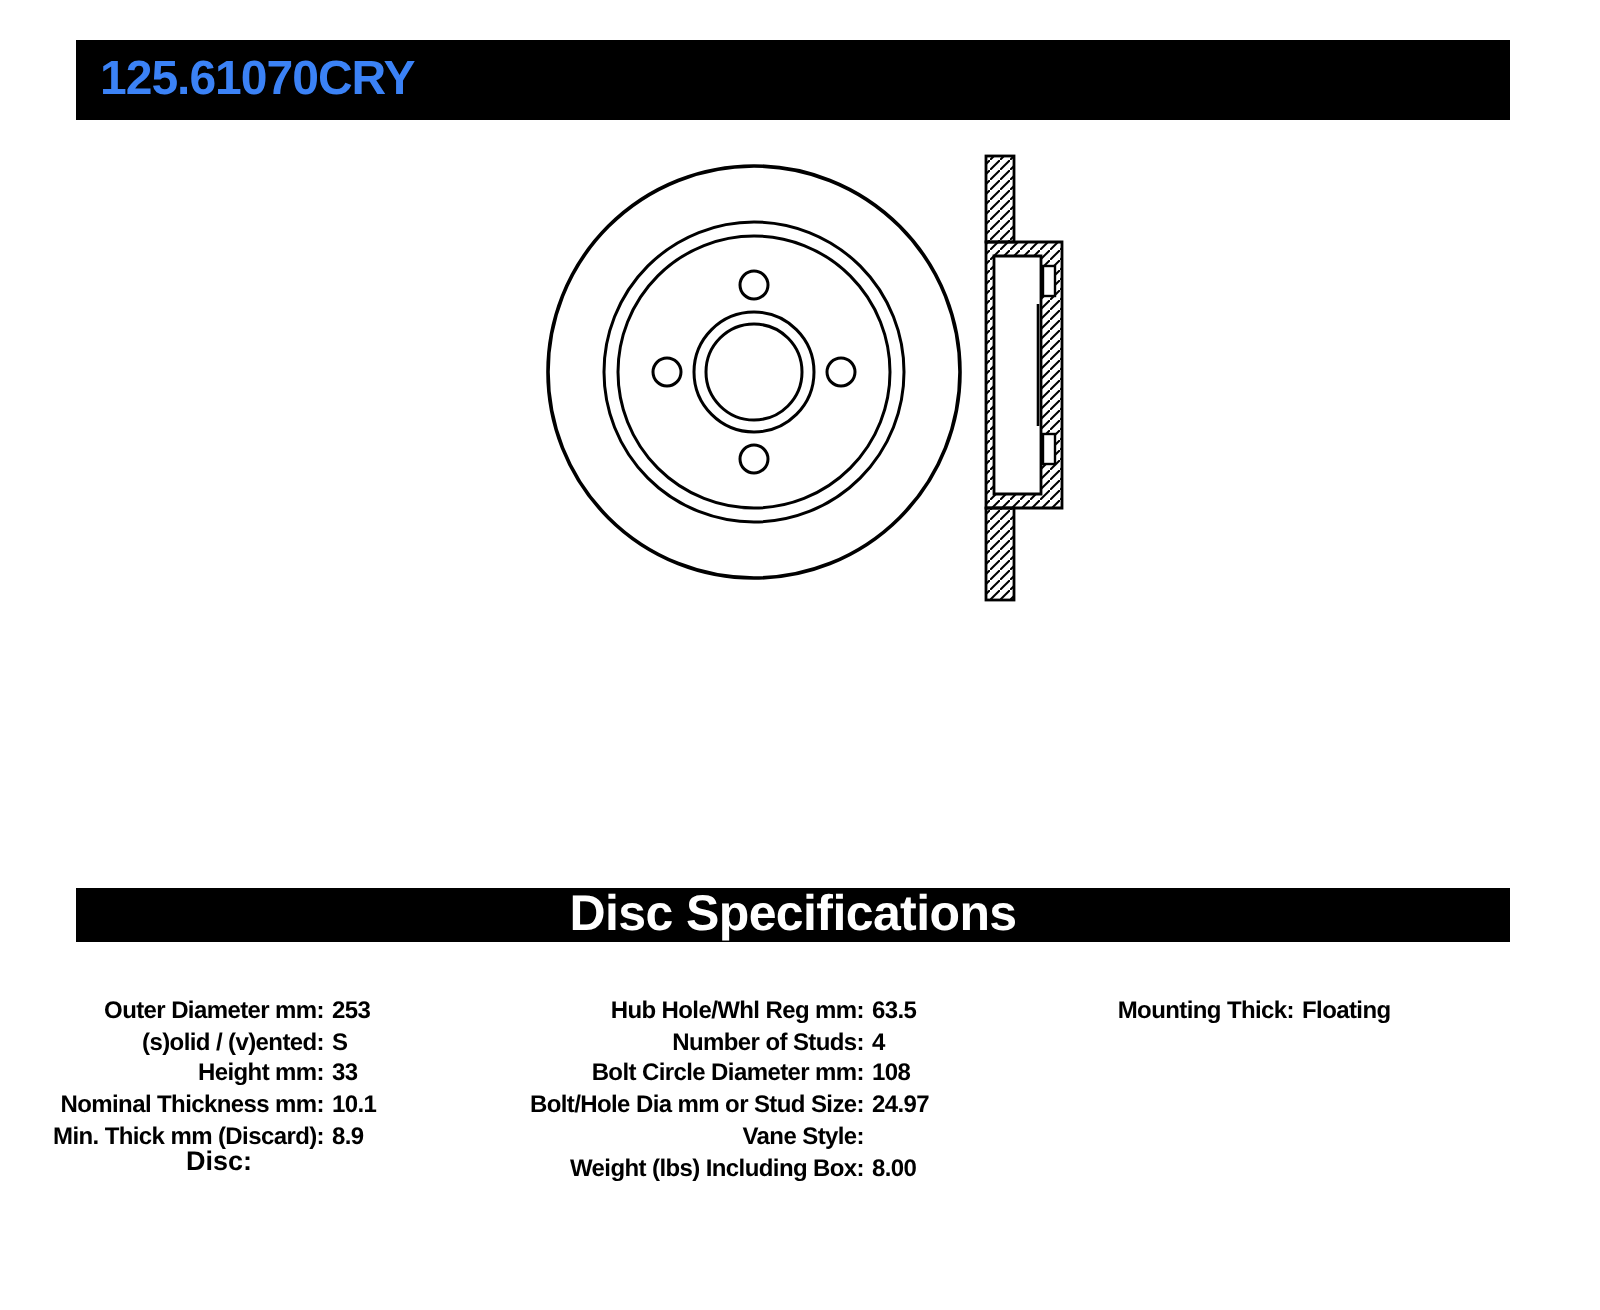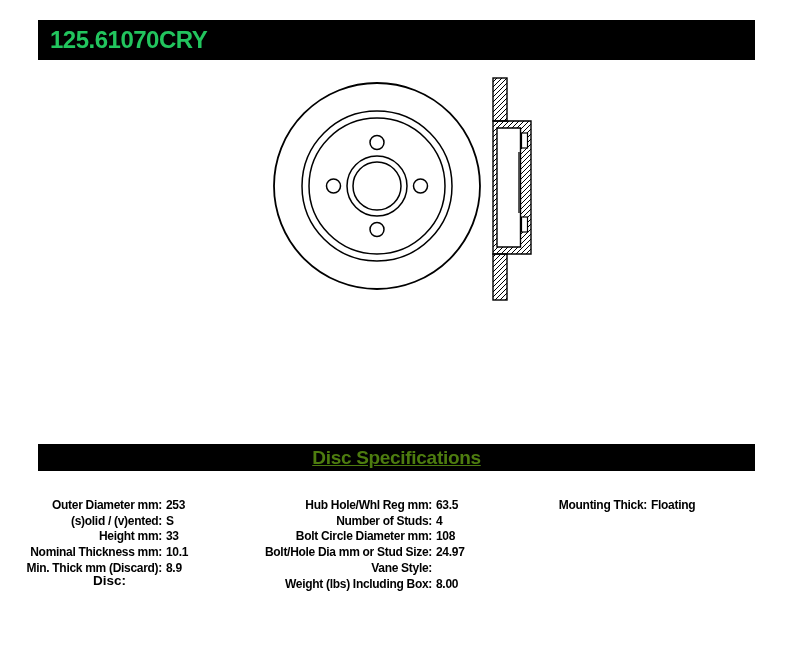--- a/index.html
+++ b/index.html
@@ -2,31 +2,31 @@
 <html><head>
 <meta charset="utf-8">
 <style>
   html,body { margin:0; padding:0; background:#ffffff; }
   .page {
     position:relative; width:800px; height:655px; background:#ffffff;
     font-family:"Liberation Sans", sans-serif; color:#000000; overflow:hidden;
   }
   .top-bar {
     position:absolute; left:38px; top:20px; width:717px; height:40px;
-    background:#000000; color:#22c55e;
+    background:#000000; color:#3b82f6;
     display:flex; justify-content:space-between; align-items:center;
     padding:0 12px; box-sizing:border-box;
     font-size:24px; font-weight:bold; letter-spacing:-0.5px;
   }
   .drawing-svg { position:absolute; left:0; top:0; }
   .spec-bar {
     position:absolute; left:38px; top:444px; width:717px; height:27px;
-    background:#000000; color:#4d7c0f;
+    background:#000000; color:#ffffff;
     display:flex; align-items:center; justify-content:center;
-    font-size:19px; font-weight:bold; letter-spacing:-0.3px;text-decoration:underline;
+    font-size:25px; font-weight:bold; letter-spacing:-0.3px;
   }
   .spec-col {
     position:absolute; top:498px;
     font-size:12px; font-weight:bold; line-height:15.7px; letter-spacing:-0.3px;
   }
   .spec-col .spec-row { display:flex; white-space:nowrap; }
   .spec-col .lbl { display:inline-block; text-align:right; flex:0 0 auto; }
   .spec-col .val { margin-left:4px; }
   .col-left  { left:15px; }  .col-left  .lbl { width:147px; }
   .col-mid   { left:250px; } .col-mid   .lbl { width:182px; }

